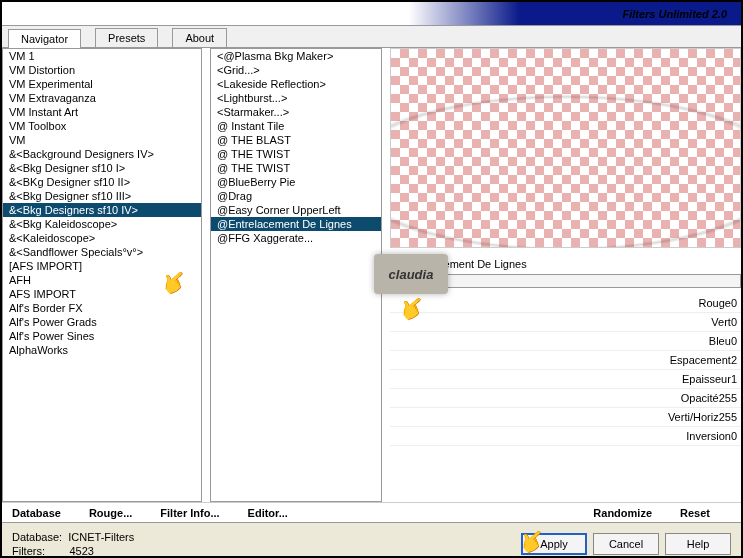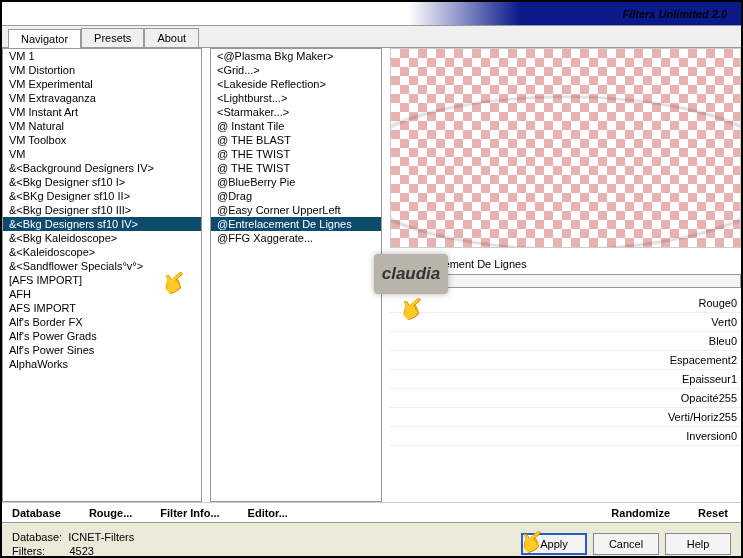--- a/index.html
+++ b/index.html
@@ -1,19 +1,19 @@
 <!DOCTYPE html>
 <html><head>
 <meta charset="utf-8">
 <style>
 *{box-sizing:border-box;margin:0;padding:0;font-family:Tahoma,Arial,sans-serif;font-size:11px;color:#000}
 body{background:#fff;width:743px;height:558px;border:2px solid #000;position:relative;overflow:hidden}
 .titlebar{background:linear-gradient(to right,#fff 0%,#fff 55%,#0a1a8a 70%,#0a1a8a 100%);height:24px;display:flex;justify-content:flex-end;align-items:center;padding-right:14px;color:#fff;font-weight:bold;font-style:italic;font-size:17px;border-bottom:1px solid #999}
 .tabs{display:flex;padding:2px 0 0 6px;background:#f0f0f0;border-bottom:1px solid #999}
-.tab{padding:3px 12px;border:1px solid #999;border-bottom:none;background:#f0f0f0;margin-right:0;cursor:pointer}
+.tab{padding:3px 12px;border:1px solid #999;border-bottom:none;background:#f0f0f0;margin-right:14px;cursor:pointer}
 .tab.active{background:#fff;position:relative;top:1px}
 .main{display:flex;height:454px;background:#fff;}
 .col{overflow-y:auto;overflow-x:hidden;border:1px solid #999;background:#fff;font-size:11px}
 .col1{width:200px;margin-right:8px}
 .col2{width:172px;margin-right:8px}
 .item{padding:1px 6px;white-space:nowrap;cursor:default}
 .item.sel{background:#0c4a6e;color:#fff}
 .col3{flex:1;display:flex;flex-direction:column}
 .preview{height:200px;background:#fff;position:relative;border:1px solid #ccc;overflow:hidden}
 .chk{position:absolute;inset:0;background-image:repeating-conic-gradient(#e8a8a8 0 25%,#fff 0 50%);background-size:18px 18px;opacity:.9}
@@ -22,21 +22,21 @@
 .pbar{height:14px;border:1px solid #999;background:#f4f4f4;margin-bottom:6px}
 .params{flex:1}
 .prow{display:flex;justify-content:flex-end;padding:3px 4px;border-bottom:1px solid #eee}
 .btmrow{display:flex;padding:4px 10px;border-top:1px solid #ccc;align-items:center;height:20px}
 .linkbtn{font-weight:bold;margin-right:28px;cursor:pointer}
 .footer{background:#ece9d8;border-top:1px solid #999;padding:4px 10px;display:flex;align-items:center;height:42px}
 .finfo{flex:1;font-size:11px;line-height:14px}
 .btn{min-width:66px;height:22px;margin-left:6px;border:1px solid #888;background:#f4f4f4;cursor:pointer;font-size:11px}
 .btn.primary{border:2px solid #2060c8}
 .hand{position:absolute;font-size:22px;pointer-events:none;z-index:50;transform:rotate(-40deg)}
-.watermark{position:absolute;left:372px;top:252px;width:74px;height:40px;background:#b8b4aa;border-radius:4px;display:flex;align-items:center;justify-content:center;font-style:italic;font-weight:bold;color:#333;z-index:60;box-shadow:0 0 6px rgba(0,0,0,.3);font-size:17px}
+.watermark{position:absolute;left:372px;top:252px;width:74px;height:40px;background:#b8b4aa;border-radius:4px;display:flex;align-items:center;justify-content:center;font-style:italic;font-weight:bold;color:#333;z-index:60;box-shadow:0 0 6px rgba(0,0,0,.3);font-size:13px}
 ::-webkit-scrollbar{width:16px}
 ::-webkit-scrollbar-track{background:#f0f0f0;border:1px solid #ccc}
 ::-webkit-scrollbar-thumb{background:#cdcdcd;border:1px solid #999}
 </style>
 </head>
 <body>
 
 <div class="titlebar">
     <span>Filters Unlimited 2.0</span>
   </div>
@@ -47,21 +47,20 @@
   <div class="tab">About</div>
 </div>
 
 <div class="main">
   <div class="col col1" id="col1">
       <div class="item">VM 1</div>
       <div class="item">VM Distortion</div>
       <div class="item">VM Experimental</div>
       <div class="item">VM Extravaganza</div>
       <div class="item">VM Instant Art</div>
-      <div class="item">VM Natural</div>
       <div class="item">VM Toolbox</div>
       <div class="item">VM</div>
       <div class="item">&amp;&lt;Background Designers IV&gt;</div>
       <div class="item">&amp;&lt;Bkg Designer sf10 I&gt;</div>
       <div class="item">&amp;&lt;BKg Designer sf10 II&gt;</div>
       <div class="item">&amp;&lt;Bkg Designer sf10 III&gt;</div>
       <div class="item sel">&amp;&lt;Bkg Designers sf10 IV&gt;</div>
       <div class="item">&amp;&lt;Bkg Kaleidoscope&gt;</div>
       <div class="item">&amp;&lt;Kaleidoscope&gt;</div>
       <div class="item">&amp;&lt;Sandflower Specials°v°&gt;</div>
@@ -134,21 +133,21 @@
   </div>
 </div>
 
 <div class="btmrow">
   <span class="linkbtn">Database</span>
   <span class="linkbtn">Rouge...</span>
   <span class="linkbtn">Filter Info...</span>
   <span class="linkbtn">Editor...</span>
   <span style="flex:1"></span>
   <span class="linkbtn">Randomize</span>
-  <span class="linkbtn" style="margin-right:3px">Reset</span>
+  <span class="linkbtn" style="margin-right:21px">Reset</span>
 </div>
 
 <div class="footer">
   <div class="finfo">
     <div><span>Database:</span>&nbsp;&nbsp;<span>ICNET-Filters</span></div>
     <div><span>Filters:</span>&nbsp;&nbsp;&nbsp;&nbsp;&nbsp;&nbsp;&nbsp;&nbsp;<span>4523</span></div>
   </div>
   <button class="btn primary">Apply</button>
   <button class="btn">Cancel</button>
   <button class="btn">Help</button>

